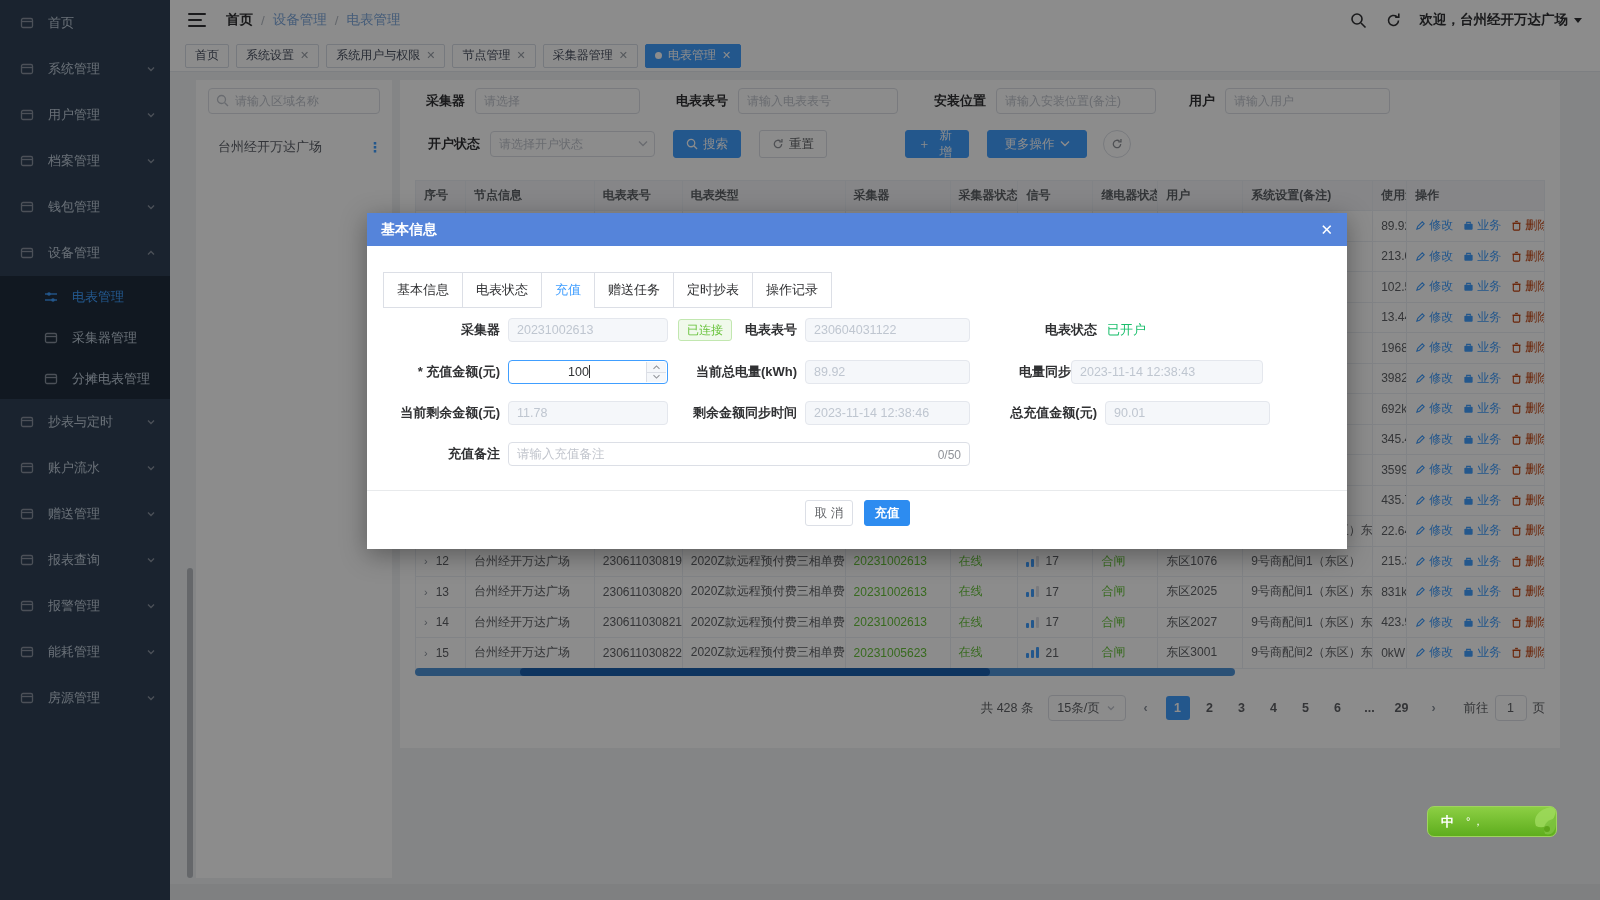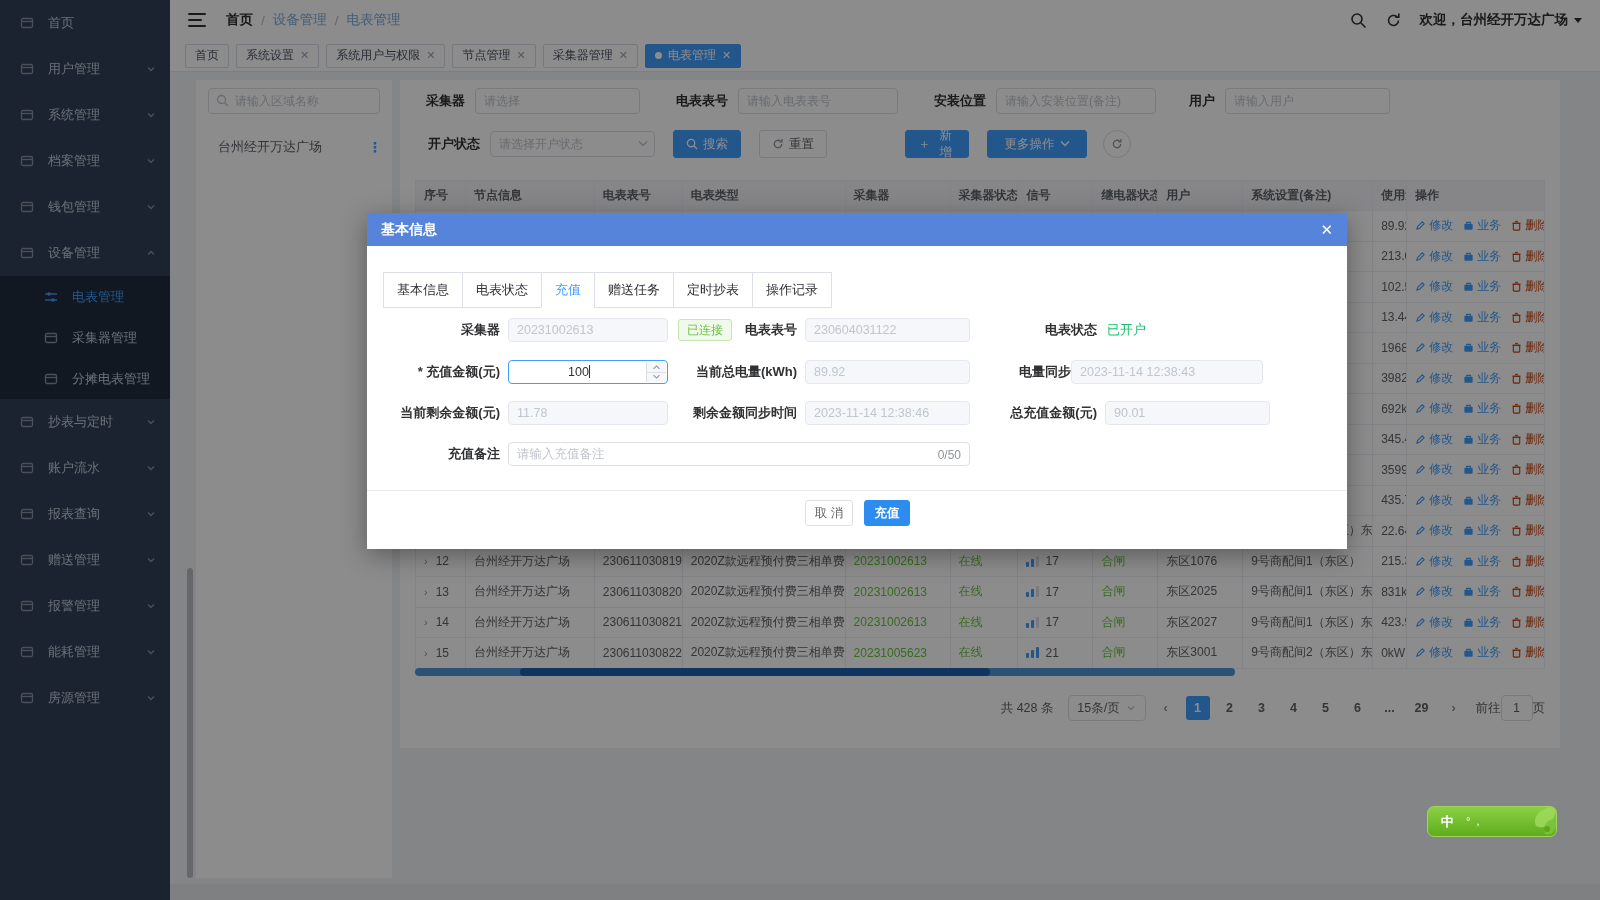--- a/index.html
+++ b/index.html
@@ -81,21 +81,21 @@
   .hscroll { position:absolute; left:15px; top:588px; width:820px; height:8px; background:#4f94d8; border-radius:4px; }
   .hscroll .thumb { position:absolute; left:105px; top:0; width:470px; height:8px; background:#1b5fae; border-radius:4px; }
 
   
   .pager { position:absolute; right:15px; top:615px; display:flex; align-items:center; gap:8px; font-size:12.5px; color:#606266; }
   .pg-total { margin-right:6px; }
   .pg-size { position:relative; width:78px; height:26px; border:1px solid #dcdfe6; border-radius:4px; display:flex; align-items:center; justify-content:center; color:#606266; cursor:pointer; gap:6px; }
   .pg-btn { width:24px; height:26px; display:flex; align-items:center; justify-content:center; color:#8a919b; cursor:pointer; font-weight:bold; }
   .pg-num { min-width:24px; height:24px; display:flex; align-items:center; justify-content:center; font-weight:bold; color:#606266; cursor:pointer; border-radius:3px; padding:0 4px; }
   .pg-num.active { background:#409eff; color:#fff; }
-  .pg-goto { display:flex; align-items:center; margin-left:2px; }
+  .pg-goto { display:flex; align-items:center; gap:6px; margin-left:10px; }
   .pg-goto input { width:32px; height:26px; border:1px solid #dcdfe6; border-radius:4px; text-align:center; font-size:12.5px; color:#606266; outline:none; }
 
   
   .overlay { position:absolute; inset:0; background:rgba(0,0,0,0.45); z-index:40; }
   .modal { position:absolute; left:367px; top:213px; width:980px; height:336px; background:#fff; z-index:50; box-shadow:0 6px 24px rgba(0,0,0,.35); }
   .modal-hd { height:33px; background:#5584da; color:#fff; display:flex; align-items:center; padding:0 14px; font-size:14px; font-weight:bold; }
   .modal-hd .x { margin-left:auto; font-size:15px; cursor:pointer; font-weight:normal; }
   .mtabs { position:absolute; left:16px; top:59px; display:flex; }
   .mtab { height:36px; display:flex; align-items:center; justify-content:center; border:1px solid #dcdfe6; margin-left:-1px; font-size:13px; color:#303133; cursor:pointer; background:#fff; padding:0 13px; }
   .mtab:first-child { margin-left:0; }
@@ -141,35 +141,35 @@
     <span class="mi-label">首页</span>
 
   </div>
       <div class="menu-item">
     <span class="mi-icon">
           <svg width="14" height="14" viewBox="0 0 14 14">
             <rect x="1.5" y="2.5" width="11" height="9" rx="1.5" fill="none" stroke="currentColor" stroke-width="1.3"></rect>
             <line x1="1.5" y1="5.5" x2="12.5" y2="5.5" stroke="currentColor" stroke-width="1.3"></line>
           </svg>
         </span>
+    <span class="mi-label">系统管理</span>
+    <span class="mi-arrow">
+          <svg width="10" height="10" viewBox="0 0 10 10">
+            <path d="M2 3.5l3 3 3-3" fill="none" stroke="#8a93a0" stroke-width="1.3"></path>
+          </svg>
+        </span>
+  </div>
+      <div class="menu-item">
+    <span class="mi-icon">
+          <svg width="14" height="14" viewBox="0 0 14 14">
+            <rect x="1.5" y="2.5" width="11" height="9" rx="1.5" fill="none" stroke="currentColor" stroke-width="1.3"></rect>
+            <line x1="1.5" y1="5.5" x2="12.5" y2="5.5" stroke="currentColor" stroke-width="1.3"></line>
+          </svg>
+        </span>
     <span class="mi-label">用户管理</span>
-    <span class="mi-arrow">
-          <svg width="10" height="10" viewBox="0 0 10 10">
-            <path d="M2 3.5l3 3 3-3" fill="none" stroke="#8a93a0" stroke-width="1.3"></path>
-          </svg>
-        </span>
-  </div>
-      <div class="menu-item">
-    <span class="mi-icon">
-          <svg width="14" height="14" viewBox="0 0 14 14">
-            <rect x="1.5" y="2.5" width="11" height="9" rx="1.5" fill="none" stroke="currentColor" stroke-width="1.3"></rect>
-            <line x1="1.5" y1="5.5" x2="12.5" y2="5.5" stroke="currentColor" stroke-width="1.3"></line>
-          </svg>
-        </span>
-    <span class="mi-label">系统管理</span>
     <span class="mi-arrow">
           <svg width="10" height="10" viewBox="0 0 10 10">
             <path d="M2 3.5l3 3 3-3" fill="none" stroke="#8a93a0" stroke-width="1.3"></path>
           </svg>
         </span>
   </div>
       <div class="menu-item">
     <span class="mi-icon">
           <svg width="14" height="14" viewBox="0 0 14 14">
             <rect x="1.5" y="2.5" width="11" height="9" rx="1.5" fill="none" stroke="currentColor" stroke-width="1.3"></rect>
@@ -270,35 +270,35 @@
           </svg>
         </span>
   </div>
       <div class="menu-item">
     <span class="mi-icon">
           <svg width="14" height="14" viewBox="0 0 14 14">
             <rect x="1.5" y="2.5" width="11" height="9" rx="1.5" fill="none" stroke="currentColor" stroke-width="1.3"></rect>
             <line x1="1.5" y1="5.5" x2="12.5" y2="5.5" stroke="currentColor" stroke-width="1.3"></line>
           </svg>
         </span>
+    <span class="mi-label">赠送管理</span>
+    <span class="mi-arrow">
+          <svg width="10" height="10" viewBox="0 0 10 10">
+            <path d="M2 3.5l3 3 3-3" fill="none" stroke="#8a93a0" stroke-width="1.3"></path>
+          </svg>
+        </span>
+  </div>
+      <div class="menu-item">
+    <span class="mi-icon">
+          <svg width="14" height="14" viewBox="0 0 14 14">
+            <rect x="1.5" y="2.5" width="11" height="9" rx="1.5" fill="none" stroke="currentColor" stroke-width="1.3"></rect>
+            <line x1="1.5" y1="5.5" x2="12.5" y2="5.5" stroke="currentColor" stroke-width="1.3"></line>
+          </svg>
+        </span>
     <span class="mi-label">报表查询</span>
-    <span class="mi-arrow">
-          <svg width="10" height="10" viewBox="0 0 10 10">
-            <path d="M2 3.5l3 3 3-3" fill="none" stroke="#8a93a0" stroke-width="1.3"></path>
-          </svg>
-        </span>
-  </div>
-      <div class="menu-item">
-    <span class="mi-icon">
-          <svg width="14" height="14" viewBox="0 0 14 14">
-            <rect x="1.5" y="2.5" width="11" height="9" rx="1.5" fill="none" stroke="currentColor" stroke-width="1.3"></rect>
-            <line x1="1.5" y1="5.5" x2="12.5" y2="5.5" stroke="currentColor" stroke-width="1.3"></line>
-          </svg>
-        </span>
-    <span class="mi-label">赠送管理</span>
     <span class="mi-arrow">
           <svg width="10" height="10" viewBox="0 0 10 10">
             <path d="M2 3.5l3 3 3-3" fill="none" stroke="#8a93a0" stroke-width="1.3"></path>
           </svg>
         </span>
   </div>
       <div class="menu-item">
     <span class="mi-icon">
           <svg width="14" height="14" viewBox="0 0 14 14">
             <rect x="1.5" y="2.5" width="11" height="9" rx="1.5" fill="none" stroke="currentColor" stroke-width="1.3"></rect>

